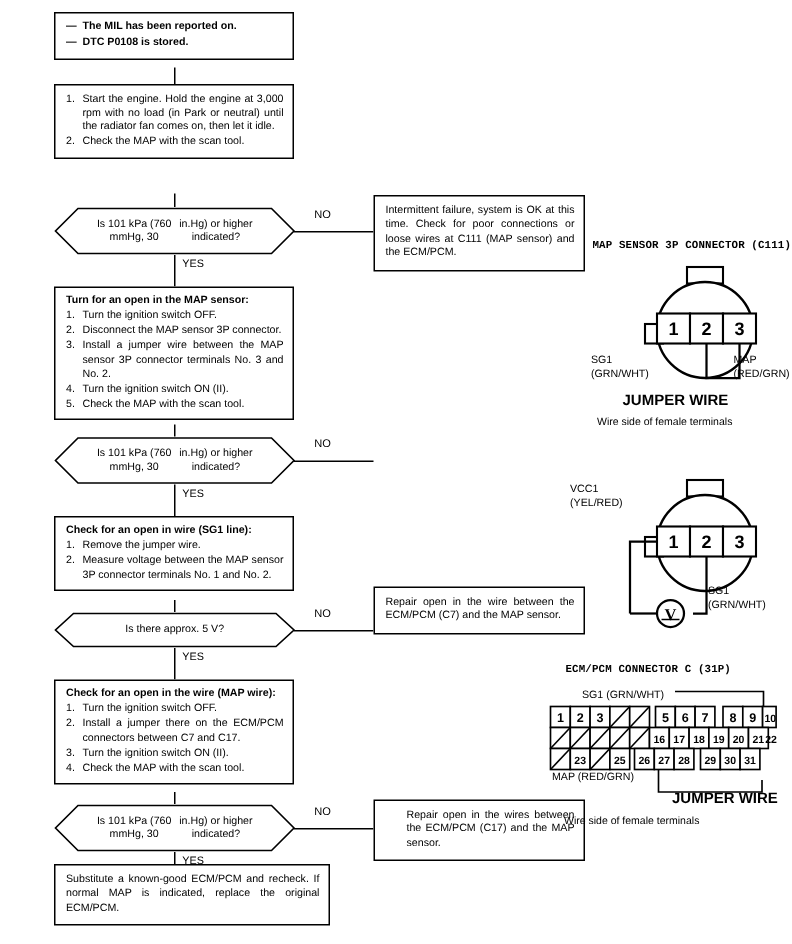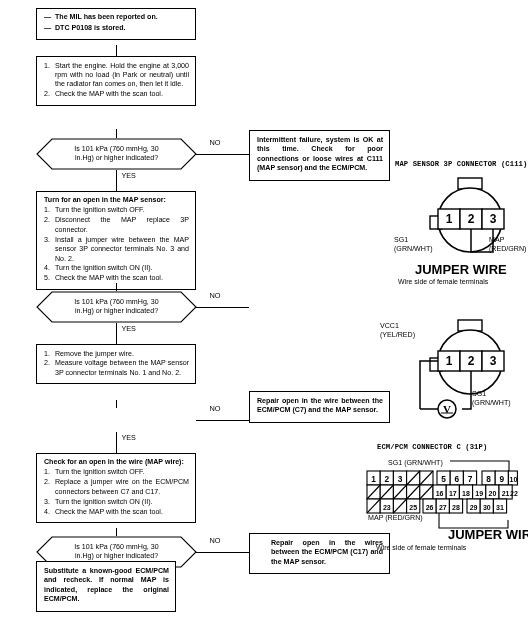--- a/index.html
+++ b/index.html
@@ -27,21 +27,21 @@
   
   .box {
     position: absolute;
     border: 1px solid #000;
     background: #fff;
     box-sizing: border-box;
     padding: 4px 6px 5px 7px;
     font-size: 7.1px;
     line-height: 1.33;
   }
-  .box b, .bold { font-weight: bold; }
+  .box b, .bold { font-weight: normal; }
 
   
   .nlist { margin: 0; padding: 0; list-style: none; }
   .nlist li {
     position: relative;
     padding-left: 11px;
     margin-top: 0.5px;
   }
   .nlist li .num {
     position: absolute;
@@ -66,21 +66,21 @@
   .hex {
     position: absolute;
     box-sizing: border-box;
   }
   .hex .hexsvg { position: absolute; left: 0; top: 0; }
   .hex .hextext {
     position: absolute;
     left: 0; top: 0;
     width: 100%; height: 100%;
     display: flex;
-    flex-direction: column;
+    flex-direction: row;
     align-items: center;
     justify-content: center;
     font-size: 7.1px;
     line-height: 1.3;
     text-align: center;
     padding: 0 26px;
     box-sizing: border-box;
   }
 
   
@@ -105,21 +105,21 @@
     white-space: nowrap;
     font-family: Liberation Mono, monospace;
   }
   .illus-cap {
     position: absolute;
     font-size: 7px;
     white-space: nowrap;
   }
   .illus-cap-b {
     position: absolute;
-    font-size: 13px;
+    font-size: 10px;
     font-weight: bold;
     white-space: nowrap;
     text-align: center;
   }
   .wirelbl {
     position: absolute;
     font-size: 7.1px;
     font-weight: normal;
     line-height: 1.2;
     white-space: nowrap;
@@ -168,21 +168,21 @@
     <span class="bold just" style="display:block;">Intermittent failure, system is OK at this time. Check for poor connections or loose wires at C111 (MAP sensor) and the ECM/PCM.</span>
   </div>
 
   <div class="box" style="left:36px; top:191px; width:160px;">
     <span class="hdr">
       <span>Turn for an open in the MAP</span>
       <span>sensor:</span>
     </span>
     <ul class="nlist">
       <li><span class="num">1.</span><span>Turn the ignition switch OFF.</span></li>
-      <li class="just"><span class="num">2.</span><span>Disconnect the MAP replace 3P connector.</span></li>
+      <li class="just"><span class="num">2.</span><span>Disconnect the MAP sensor 3P connector.</span></li>
       <li class="just"><span class="num">3.</span><span>Install a jumper wire between the MAP sensor 3P connector terminals No. 3 and No. 2.</span></li>
       <li><span class="num">4.</span><span>Turn the ignition switch ON (II).</span></li>
       <li><span class="num">5.</span><span>Check the MAP with the scan tool.</span></li>
     </ul>
   </div>
 
   <div class="vline" style="left:116px; top:283px; height:8px;"></div>
 
   <div class="hex" style="left:36px; top:291px; width:161px; height:32px;">
     <svg class="hexsvg" width="161" height="32" viewBox="0 0 161 32">
@@ -193,45 +193,57 @@
       <span>in.Hg) or higher indicated?</span>
     </div>
   </div>
   <div class="hline" style="left:196px; top:307px; width:53px;"></div>
   <div class="lbl lbl-no" style="left:208px; top:292px;">NO</div>
   <div class="vline" style="left:116px; top:323px; height:21px;"></div>
   <div class="lbl" style="left:120px; top:325px;">YES</div>
 
 
   <div class="box" style="left:36px; top:344px; width:160px;">
+    <span class="hdr">
+      <span>Check for an open in wire (SG1</span>
+      <span>line):</span>
+    </span>
     <ul class="nlist">
       <li><span class="num">1.</span><span>Remove the jumper wire.</span></li>
       <li class="just"><span class="num">2.</span><span>Measure voltage between the MAP sensor 3P connector terminals No. 1 and No. 2.</span></li>
     </ul>
   </div>
 
   <div class="vline" style="left:116px; top:400px; height:8px;"></div>
 
+  <div class="hex" style="left:36px; top:408px; width:161px; height:24px;">
+    <svg class="hexsvg" width="161" height="24" viewBox="0 0 161 24">
+      <polygon points="13,1 148,1 160,12 148,23 13,23 1,12" fill="#fff" stroke="#000" stroke-width="1.1"></polygon>
+    </svg>
+    <div class="hextext">
+      <span>Is there approx. 5 V?</span>
+    </div>
+  </div>
   <div class="hline" style="left:196px; top:420px; width:53px;"></div>
   <div class="lbl lbl-no" style="left:208px; top:405px;">NO</div>
   <div class="vline" style="left:116px; top:432px; height:21px;"></div>
   <div class="lbl" style="left:120px; top:434px;">YES</div>
 
   <div class="box" style="left:249px; top:391px; width:141px; padding:5px 6px 6px 7px;">
     <span class="bold just" style="display:block;">Repair open in the wire between the ECM/PCM (C7) and the MAP sensor.</span>
   </div>
 
   <div class="box" style="left:36px; top:453px; width:160px;">
     <span class="hdr">
       <span>Check for an open in the wire</span>
       <span>(MAP wire):</span>
     </span>
     <ul class="nlist">
       <li><span class="num">1.</span><span>Turn the ignition switch OFF.</span></li>
-      <li class="just"><span class="num">2.</span><span>Replace a jumper wire on the ECM/PCM connectors between C7 and C17.</span></li>
+      <li class="just"><span class="num">2.</span><span>Install a jumper there on the ECM/PCM connectors between C7 and C17.</span></li>
       <li><span class="num">3.</span><span>Turn the ignition switch ON (II).</span></li>
       <li><span class="num">4.</span><span>Check the MAP with the scan tool.</span></li>
     </ul>
   </div>
 
   <div class="vline" style="left:116px; top:528px; height:8px;"></div>
 
   <div class="hex" style="left:36px; top:536px; width:161px; height:32px;">
     <svg class="hexsvg" width="161" height="32" viewBox="0 0 161 32">
       <polygon points="16,1 145,1 160,16 145,31 16,31 1,16" fill="#fff" stroke="#000" stroke-width="1.1"></polygon>
@@ -243,21 +255,21 @@
   </div>
   <div class="hline" style="left:196px; top:552px; width:53px;"></div>
   <div class="lbl lbl-no" style="left:208px; top:537px;">NO</div>
   <div class="vline" style="left:116px; top:568px; height:21px;"></div>
   <div class="lbl" style="left:120px; top:570px;">YES</div>
 
   <div class="box" style="left:249px; top:533px; width:141px; padding:5px 6px 6px 21px;">
     <span class="bold just" style="display:block;">Repair open in the wires between the ECM/PCM (C17) and the MAP sensor.</span>
   </div>
 
-  <div class="box" style="left:36px; top:561px; width:140px; padding:5px 6px 6px 7px;">
+  <div class="box" style="left:36px; top:576px; width:184px; padding:5px 6px 6px 7px;">
     <span class="bold just" style="display:block;">Substitute a known-good ECM/PCM and recheck. If normal MAP is indicated, replace the original ECM/PCM.</span>
   </div>
 
   <div class="illus-title" style="left:395px; top:160px;">MAP SENSOR 3P CONNECTOR (C111)</div>
 
   <svg class="abs" width="150" height="105" viewBox="0 0 150 105" style="left:400px; top:172px;">
 
     <rect x="58" y="6" width="24" height="11" fill="#fff" stroke="#000" stroke-width="1.4"></rect>
 
     <circle cx="70" cy="48" r="32" fill="#fff" stroke="#000" stroke-width="1.6"></circle>

